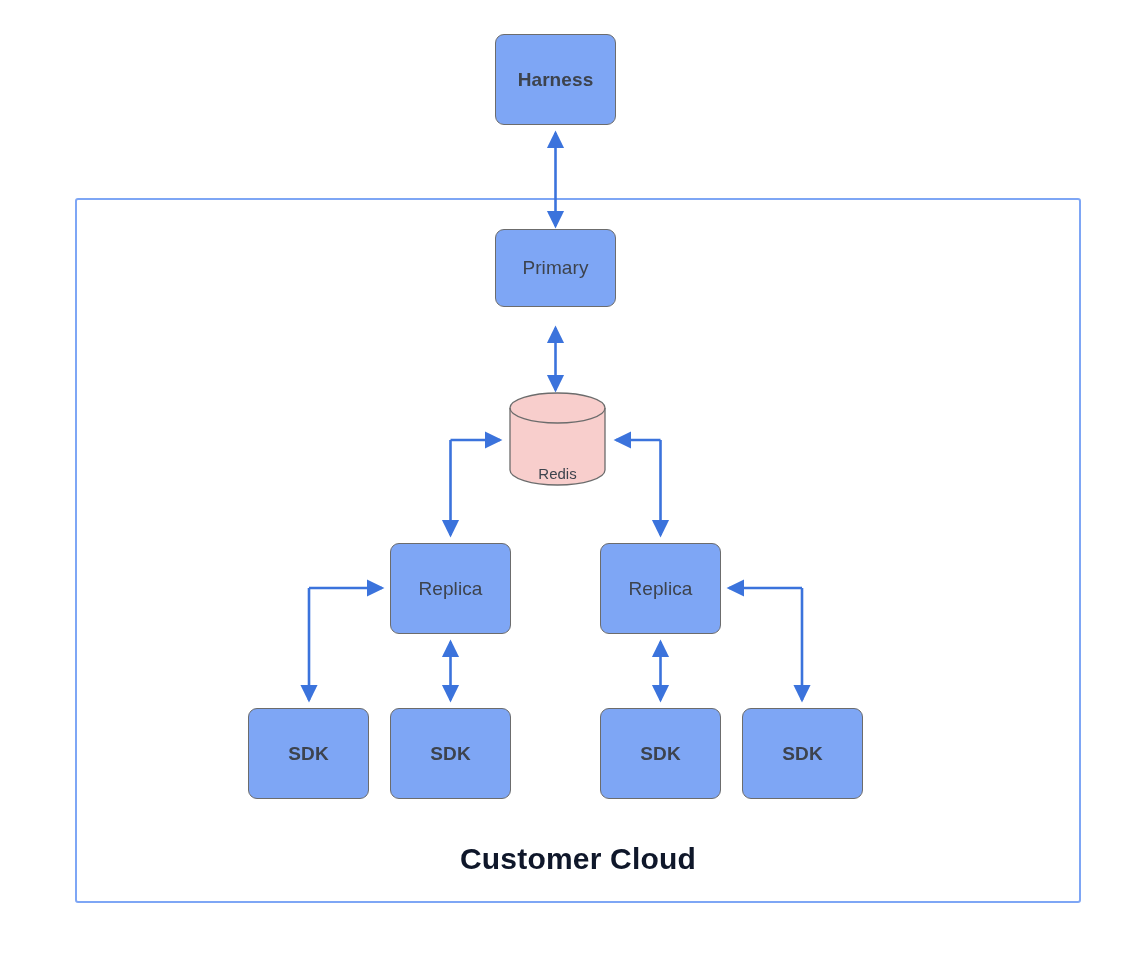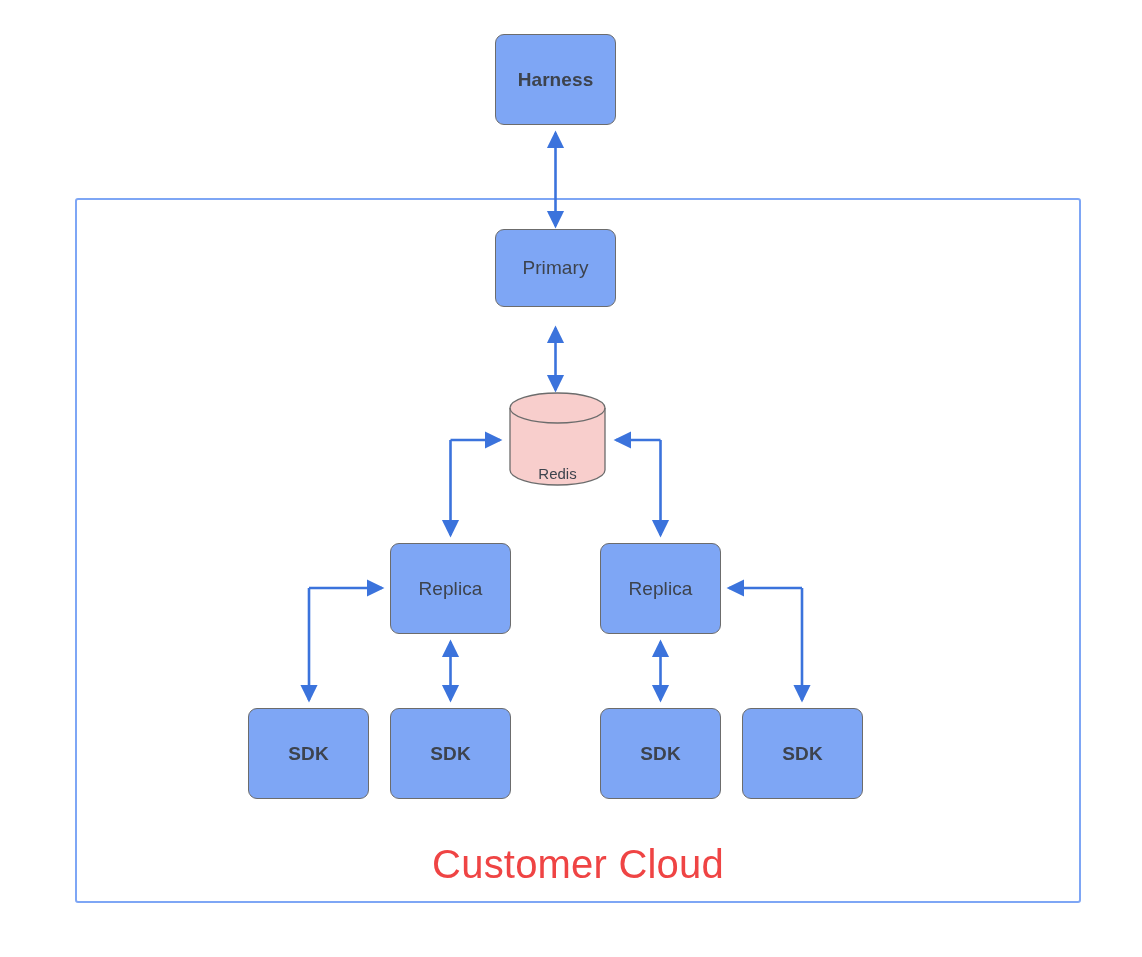--- a/index.html
+++ b/index.html
@@ -43,23 +43,23 @@
   .cloud-box {
     position: absolute;
     box-sizing: border-box;
     border: 2px solid #7EA6F5;
     border-radius: 3px;
     background: transparent;
   }
   .cloud-title {
     position: absolute;
     text-align: center;
-    color: #ef4444;
-    font-weight: normal;
-    font-size: 40px;
+    color: #0f172a;
+    font-weight: bold;
+    font-size: 30px;
     letter-spacing: .2px;
   }
   .cyl-label {
     position: absolute;
     text-align: center;
     color: #3d434d;
     font-size: 15px;
     pointer-events: none;
   }
 </style>

